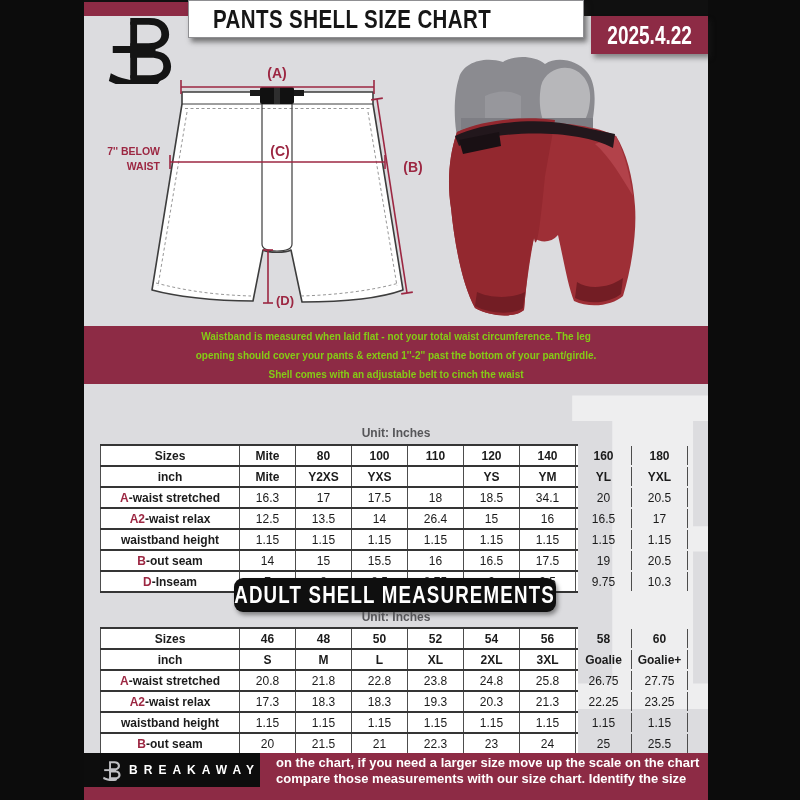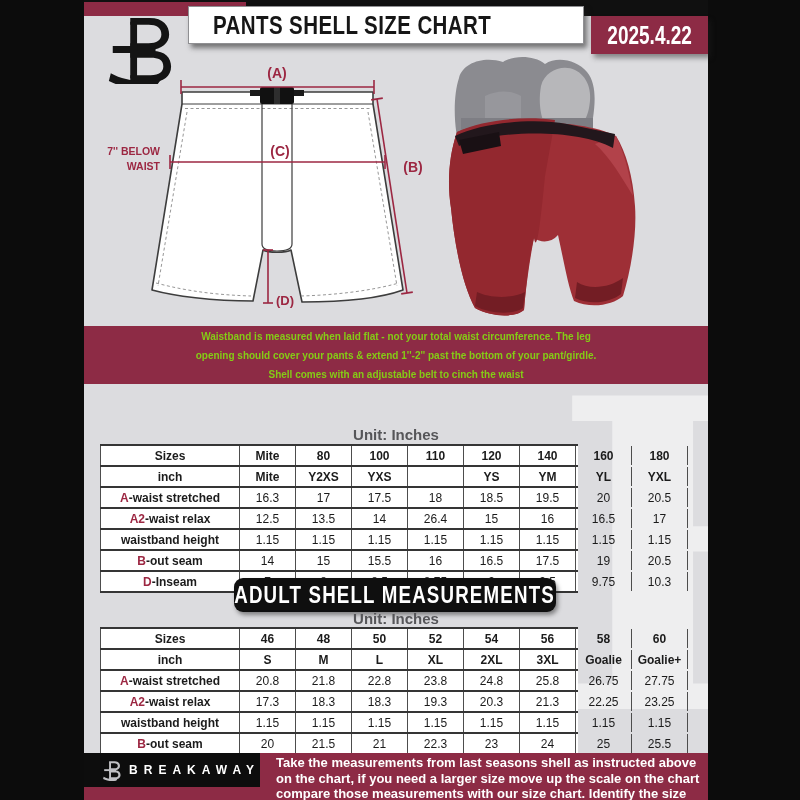--- a/index.html
+++ b/index.html
@@ -7,37 +7,37 @@
           font-family:"Liberation Sans",sans-serif;}
   .abs{position:absolute;}
   .page{position:absolute;left:84px;top:0;width:624px;height:800px;background:#dcdcdf;overflow:hidden;}
   .watermark{position:absolute;left:468px;top:368px;width:300px;height:420px;
              font-family:"DejaVu Serif",serif;font-weight:bold;font-size:430px;line-height:380px;
              color:rgba(255,255,255,0.5);z-index:1;}
   .z2{z-index:2;}
   
   .topstrip{left:84px;top:0;width:624px;height:16px;background:#101010;}
   .accentstrip{left:84px;top:2px;width:162px;height:14px;background:#8d2b45;}
-  .titlebar{left:188px;top:6px;width:396px;height:38px;background:#ffffff;border:1px solid #8f8f92;
+  .titlebar{left:188px;top:0;width:396px;height:38px;background:#ffffff;border:1px solid #8f8f92;
             box-sizing:border-box;box-shadow:3px 4px 5px rgba(30,30,30,.55);display:flex;align-items:center;}
   .titlebar span{font-size:25px;font-weight:700;color:#161616;letter-spacing:.5px;margin-left:24px;
             display:inline-block;transform:scaleX(.82);transform-origin:left center;white-space:nowrap;}
   .datebox{left:591px;top:16px;width:117px;height:38px;background:#8d2b45;display:flex;align-items:center;justify-content:center;
            box-shadow:3px 4px 5px rgba(30,30,30,.45);}
   .datebox span{font-size:25px;font-weight:800;color:#fff;display:inline-block;transform:scaleX(.76);white-space:nowrap;}
   
   .infobanner{left:84px;top:326px;width:624px;height:58px;background:#8d2b45;display:flex;flex-direction:column;
               align-items:center;justify-content:center;}
   .infobanner div{color:#84cc16;font-size:10px;font-weight:600;line-height:19px;white-space:nowrap;}
   
   .secbanner{left:234px;width:322px;height:34px;background:#0f0f0f;border-radius:9px;display:flex;
              align-items:center;justify-content:center;box-shadow:2px 3px 4px rgba(40,40,40,.5);}
   .secbanner span{color:#fff;font-size:24px;font-weight:700;letter-spacing:1.5px;display:inline-block;
              transform:scaleX(.78);white-space:nowrap;}
-  .unit{left:84px;width:624px;height:18px;text-align:center;font-size:15px;font-weight:600;color:#565659;}
+  .unit{left:84px;width:624px;height:18px;text-align:center;font-size:12px;font-weight:600;color:#565659;}
   
   .stable{left:100px;width:478px;background:#fff;border-top:2px solid #353535;}
   .trow{display:flex;height:19px;border-bottom:2px solid #353535;background:#fff;}
   .tcell{flex:0 0 56px;box-sizing:border-box;border-right:1px solid #4d4d4d;display:flex;align-items:center;
          justify-content:center;font-size:12px;font-weight:400;color:#1b1b1b;white-space:nowrap;}
   .tlabel{flex:0 0 140px;border-left:1px solid #4d4d4d;font-weight:700;}
   .thead .tcell{font-weight:700;}
   .pfx{color:#9c2742;}
   
   .footer{left:84px;top:753px;width:624px;height:47px;background:#8d2b45;}
@@ -176,21 +176,21 @@
         <div class="tcell">YL</div>
         <div class="tcell">YXL</div>
       </div>
       <div class="trow">
         <div class="tcell tlabel"><span class="pfx">A</span>-waist stretched</div>
         <div class="tcell">16.3</div>
         <div class="tcell">17</div>
         <div class="tcell">17.5</div>
         <div class="tcell">18</div>
         <div class="tcell">18.5</div>
-        <div class="tcell">19.5</div>
+        <div class="tcell">34.1</div>
         <div class="tcell">20</div>
         <div class="tcell">20.5</div>
       </div>
       <div class="trow">
         <div class="tcell tlabel"><span class="pfx">A2</span>-waist relax</div>
         <div class="tcell">12.5</div>
         <div class="tcell">13.5</div>
         <div class="tcell">14</div>
         <div class="tcell">26.4</div>
         <div class="tcell">15</div>
@@ -324,18 +324,17 @@
         <path d="M26 4 H46 C60 4 66 12 66 21 C66 30 58 36 47 37 H26 V30 H45 C53 30 58 27 58 21 C58 14 53 11 45 11 H26 Z"></path>
         <path d="M8 33 H52 V40 H8 Z"></path>
         <path d="M26 8 H33 V66 H26 Z"></path>
         <path d="M26 38 H49 C62 38 68 45 68 54 C68 64 60 70 48 70 H26 V63 H47 C56 63 60 59 60 54 C60 47 55 45 47 45 H26 Z"></path>
         <path d="M6 61 C20 69 40 71 58 67 L52 75 C34 79 16 75 4 69 Z"></path>
       </g>
     </svg>
     <span class="brand">BREAKAWAY</span>
   </div>
   <div class="abs foottext z2">
-    <div>Take the measurements from last seasons shell as instructed above</div>
     <div>on the chart, if you need a larger size move up the scale on the chart</div>
     <div>compare those measurements  with our size chart. Identify the size</div>
   </div>
 
 </div>
 
 </body></html>

